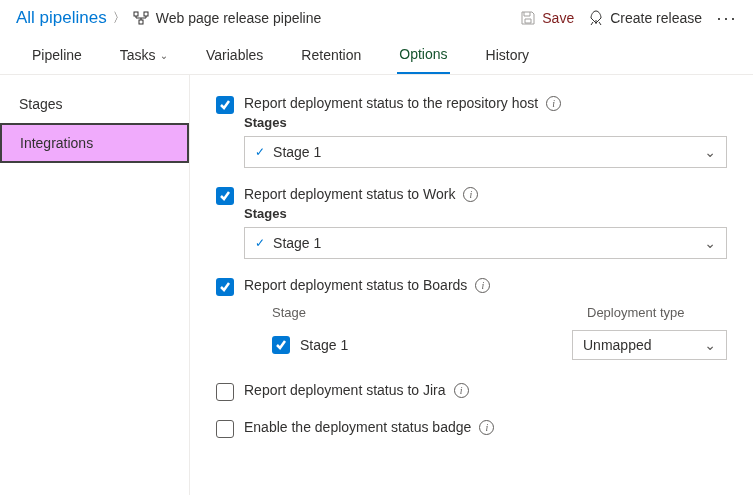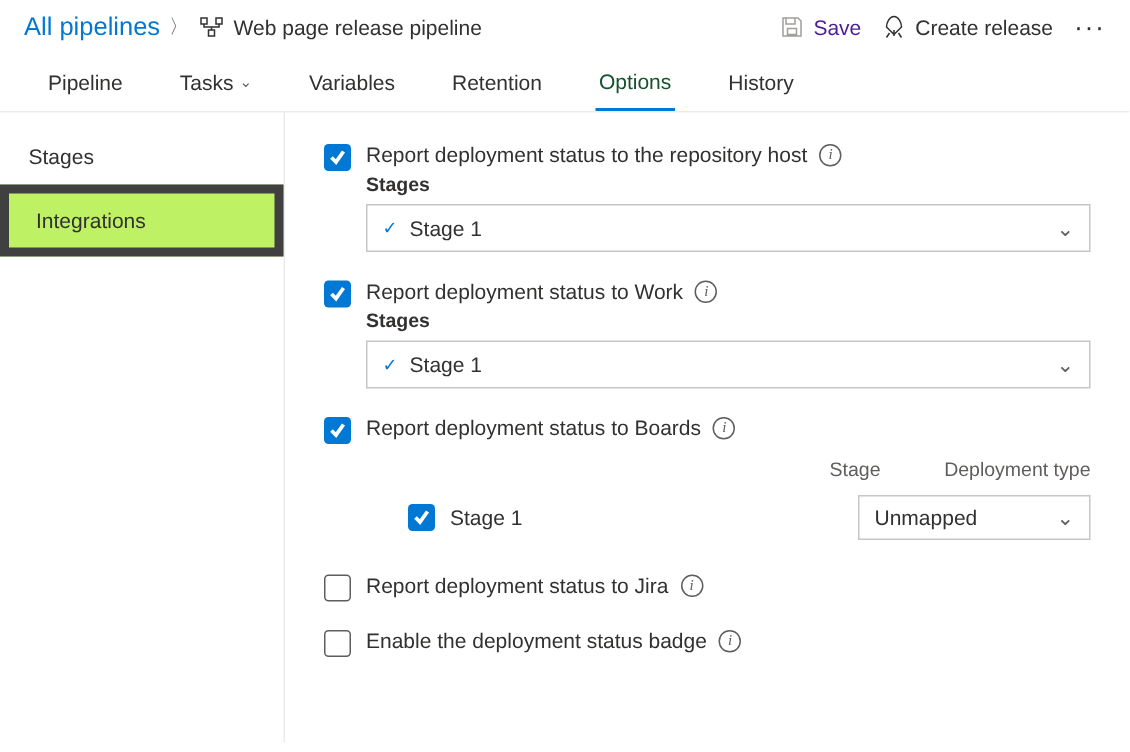--- a/index.html
+++ b/index.html
@@ -18,37 +18,37 @@
     padding: 8px 16px 6px 16px;
     justify-content: space-between;
   }
   .bc-left { display: flex; align-items: center; gap: 6px; }
   .bc-link { color: #0078d4; font-size: 17px; cursor: pointer; }
   .chev { color: #605e5c; font-size: 13px; }
   .pipe-icon { color: #323130; display:inline-flex; }
   .bc-title { font-size: 14px; color: #323130; font-weight: 400; }
   .bc-right { display: flex; align-items: center; gap: 14px; font-size: 14px; color: #323130;}
   .bc-action { display:flex; align-items:center; gap:6px; cursor:pointer;}
-  .bc-action.disabled { color:#4c1d95; cursor:default;}
+  .bc-action.disabled { color:#7f1d1d; cursor:default;}
   .bc-action svg { width:16px; height:16px; }
   .ellipsis { font-size: 18px; color:#323130; letter-spacing:1px; cursor:pointer; line-height:10px;}
   .tabs {
     display: flex;
     gap: 22px;
     padding: 8px 18px 0 18px;
     border-bottom: 1px solid #edebe9;
     font-size: 14px;
   }
   .tab { padding: 4px 2px 10px 2px; color:#323130; cursor:pointer; display:flex; align-items:center; gap:4px;margin-left:12px;}
   .tab.selected { color:#14532d; border-bottom: 2px solid #0078d4; font-weight:400;}
   .tab .chev-d { font-size:10px; color:#605e5c;}
   .main { display:flex; }
   .sidebar { width:190px; border-right:1px solid #edebe9; padding-top:10px; min-height:420px;}
   .side-item { padding: 10px 18px; font-size:14px; cursor:pointer; border:1px solid transparent;}
-  .side-item.selected { background:#bef264; border:6px solid #404040;}
+  .side-item.selected { background:#f0abfc; border:2px solid #404040;}
   .content { flex:1; padding: 20px 26px 10px 26px; overflow-y:auto; max-height:420px;}
   .opt-row { display:flex; align-items:flex-start; gap:10px; margin-bottom:18px;}
   .checkbox {
     width:18px; height:18px; border-radius:3px; flex-shrink:0; display:flex;
     align-items:center; justify-content:center; cursor:pointer; margin-top:1px;
   }
   .checkbox.checked { background:#0078d4; }
   .checkbox.unchecked { border:1px solid #605e5c; background:#fff;}
   .checkbox svg { width:12px; height:12px; stroke:#fff; stroke-width:2.5; fill:none;}
   .opt-body { flex:1; }
@@ -61,21 +61,21 @@
   }
   .sub-label { font-size:13px; margin-top:4px; color:#323130; font-weight:600;}
   .dropdown {
     margin-top:6px; border:1px solid #c8c6c4; height:32px; display:flex;
     align-items:center; justify-content:space-between; padding:0 10px;
     cursor:pointer; background:#fff; width:100%;
   }
   .dropdown .dd-left { display:flex; align-items:center; gap:8px;}
   .dropdown .check-mark { color:#0078d4; font-size:12px;}
   .dd-chev { color:#605e5c; }
-  .boards-section { margin-top:6px;text-align:right;}
+  .boards-section { margin-top:6px;}
   .table-head { display:flex; padding: 6px 0 6px 28px; color:#605e5c; font-size:13px;}
   .th-stage { flex:1; }
   .th-dep { width:140px; }
   .table-row { display:flex; align-items:center; padding:4px 0 4px 28px;}
   .tr-left { display:flex; align-items:center; gap:10px; flex:1;}
   .small-check {
     width:18px; height:18px; background:#0078d4; border-radius:3px;
     display:flex; align-items:center; justify-content:center; cursor:pointer;
   }
   .dep-select {

